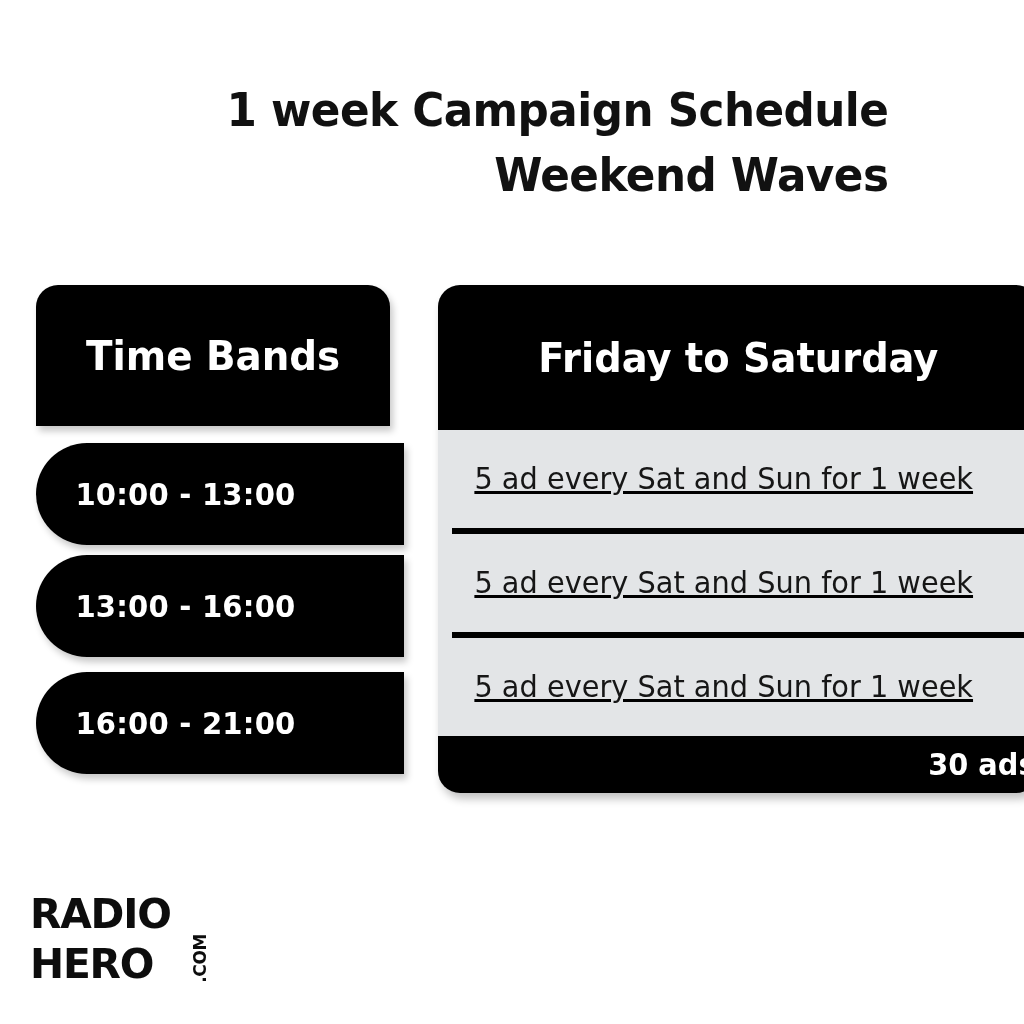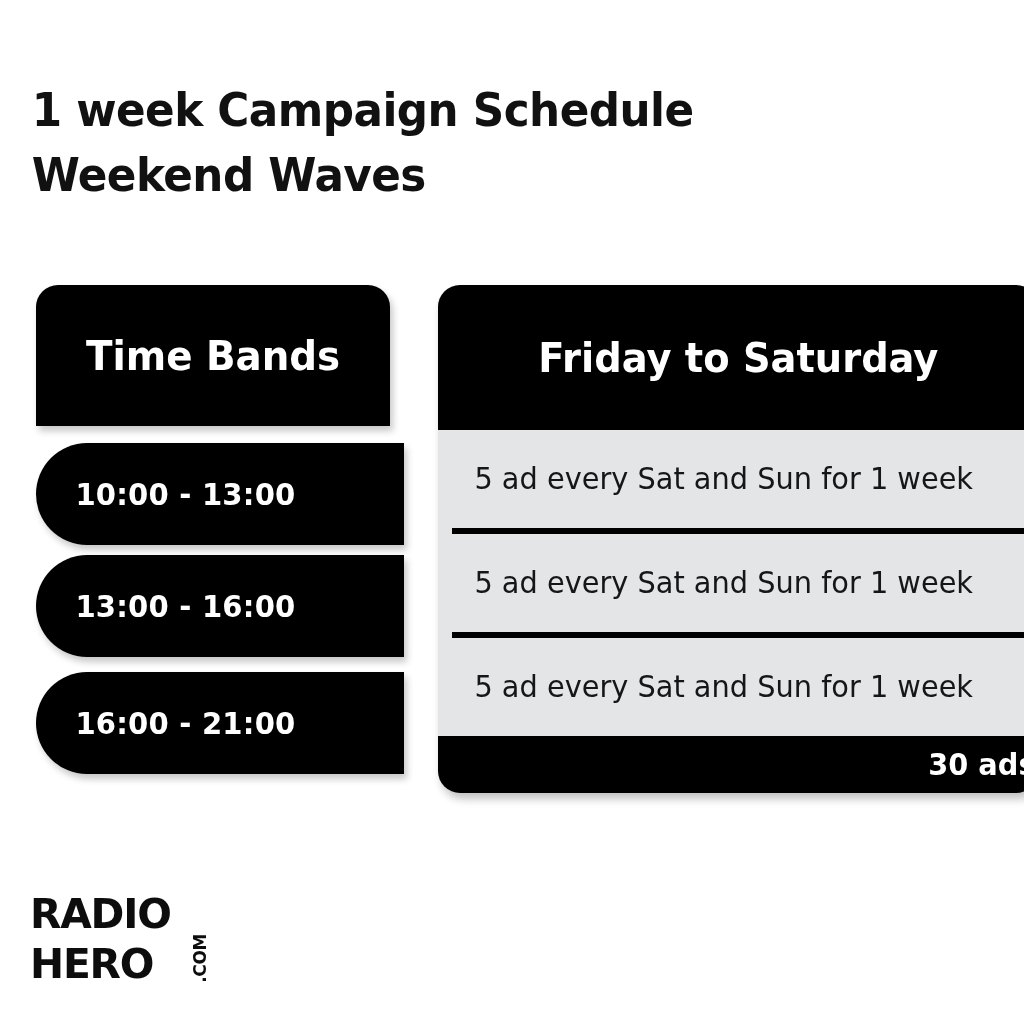--- a/index.html
+++ b/index.html
@@ -8,41 +8,41 @@
     background:#ffffff;
     font-family:"Liberation Sans", sans-serif;
     color:#000000;
     position:relative;
     overflow:hidden;
   }
 
   
   #title-block{
     position:absolute;
-    left:0; top:78px; width:904px;
-    text-align:left;
+    left:16px; top:78px; width:904px;
+    text-align:right;
   }
   #title-block .line{
     display:block;
     font-family:"DejaVu Sans", sans-serif;
     font-weight:700;
     font-size:47px;
     line-height:1.38;
     letter-spacing:-0.6px;
     color:#111111;
     transform:scaleX(0.93);
   }
 
   
   #schedule{
     position:absolute;
     left:0; top:0; width:1024px; height:1024px;
     pointer-events:none;
   }
-  #schedule > *{ pointer-events:auto; }
+  #schedule > *{ pointer-events:auto;text-decoration:underline; }
 
   
   #time-bands-header{
     position:absolute;
     left:36px; top:285px;
     width:354px; height:141px;
     background:#000000;
     border-radius:22px 22px 0 0;
     display:flex; align-items:center; justify-content:center;
     box-shadow:3px 5px 7px rgba(0,0,0,0.22);

